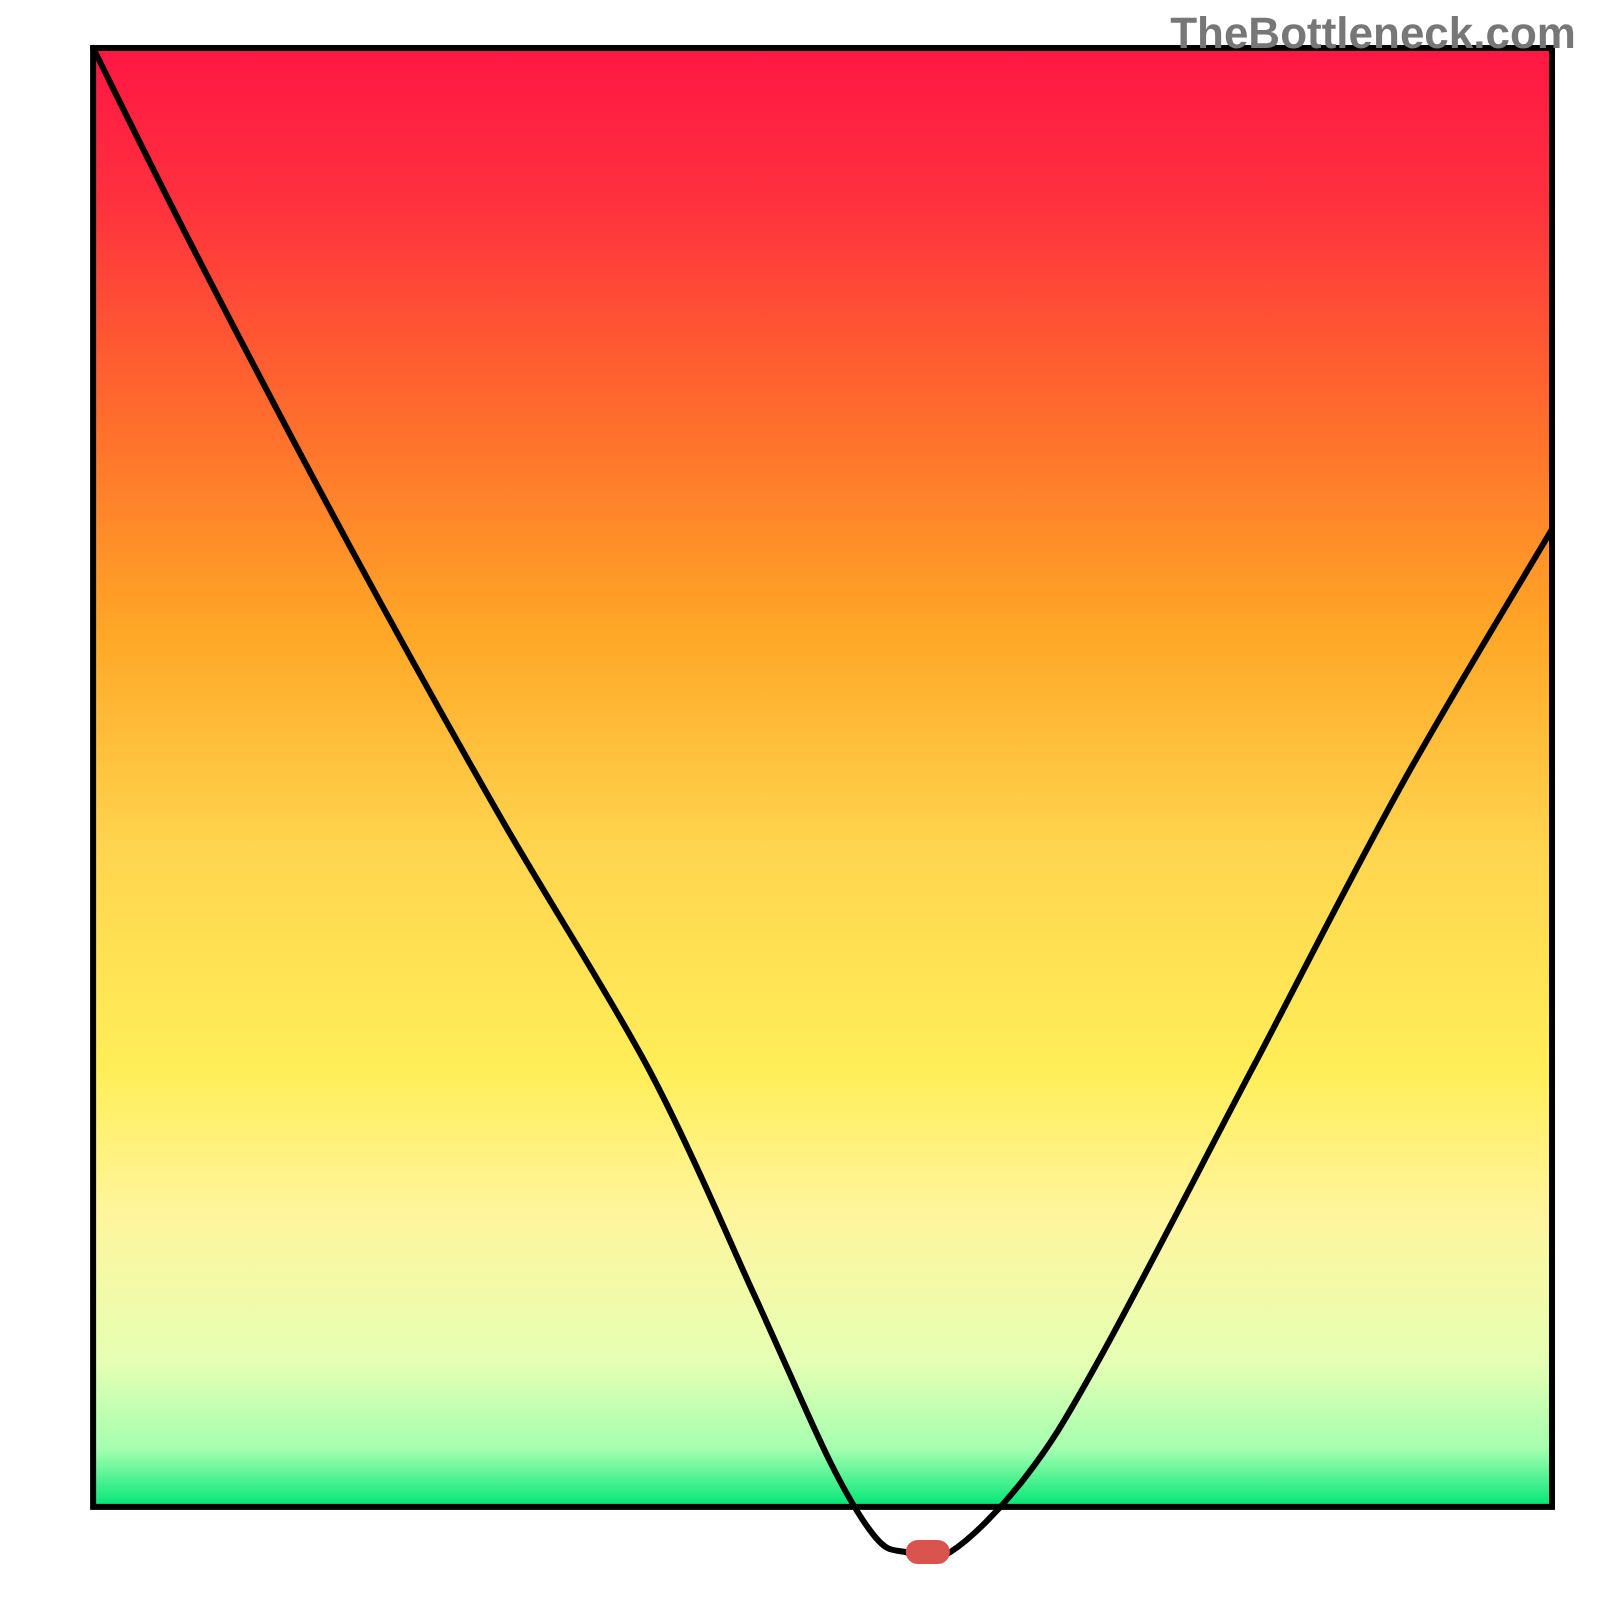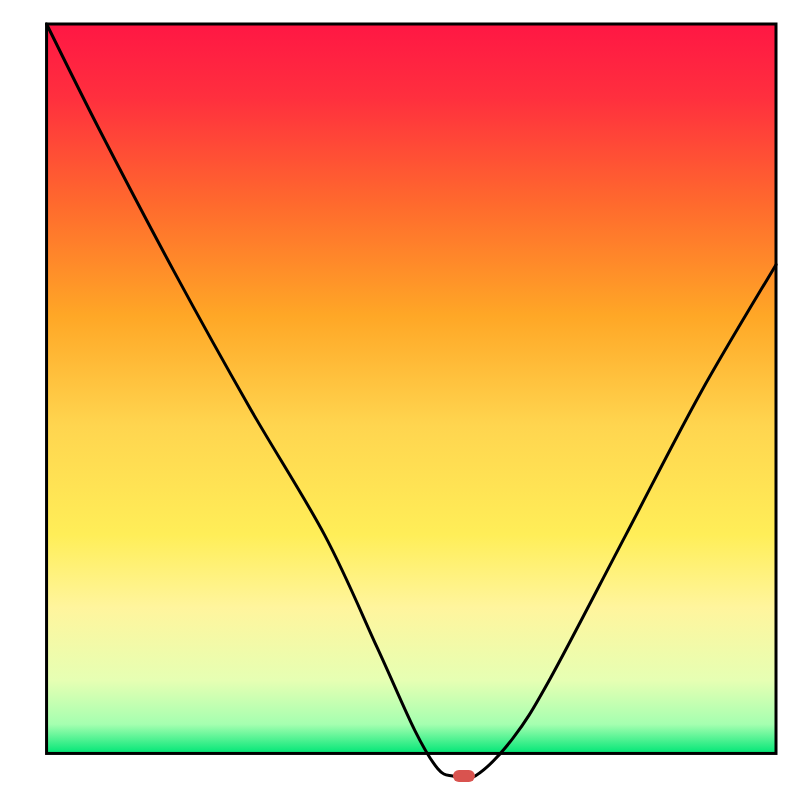--- a/index.html
+++ b/index.html
@@ -25,20 +25,21 @@
     z-index: 10;
   }
   svg.chart {
     display: block;
   }
 </style>
 </head>
 <body>
 
 <div class="container">
+  <div class="watermark">TheBottleneck.com</div>
   <svg class="chart" width="800" height="800" viewBox="0 0 800 800">
     <defs>
       <linearGradient id="bg-grad" x1="0" y1="0" x2="0" y2="1">
           <stop offset="0%" stop-color="#ff1744"></stop>
           <stop offset="10%" stop-color="#ff2f3e"></stop>
           <stop offset="25%" stop-color="#ff6b2d"></stop>
           <stop offset="40%" stop-color="#ffa726"></stop>
           <stop offset="55.00000000000001%" stop-color="#ffd54f"></stop>
           <stop offset="70%" stop-color="#ffee58"></stop>
           <stop offset="80%" stop-color="#fff59d"></stop>

